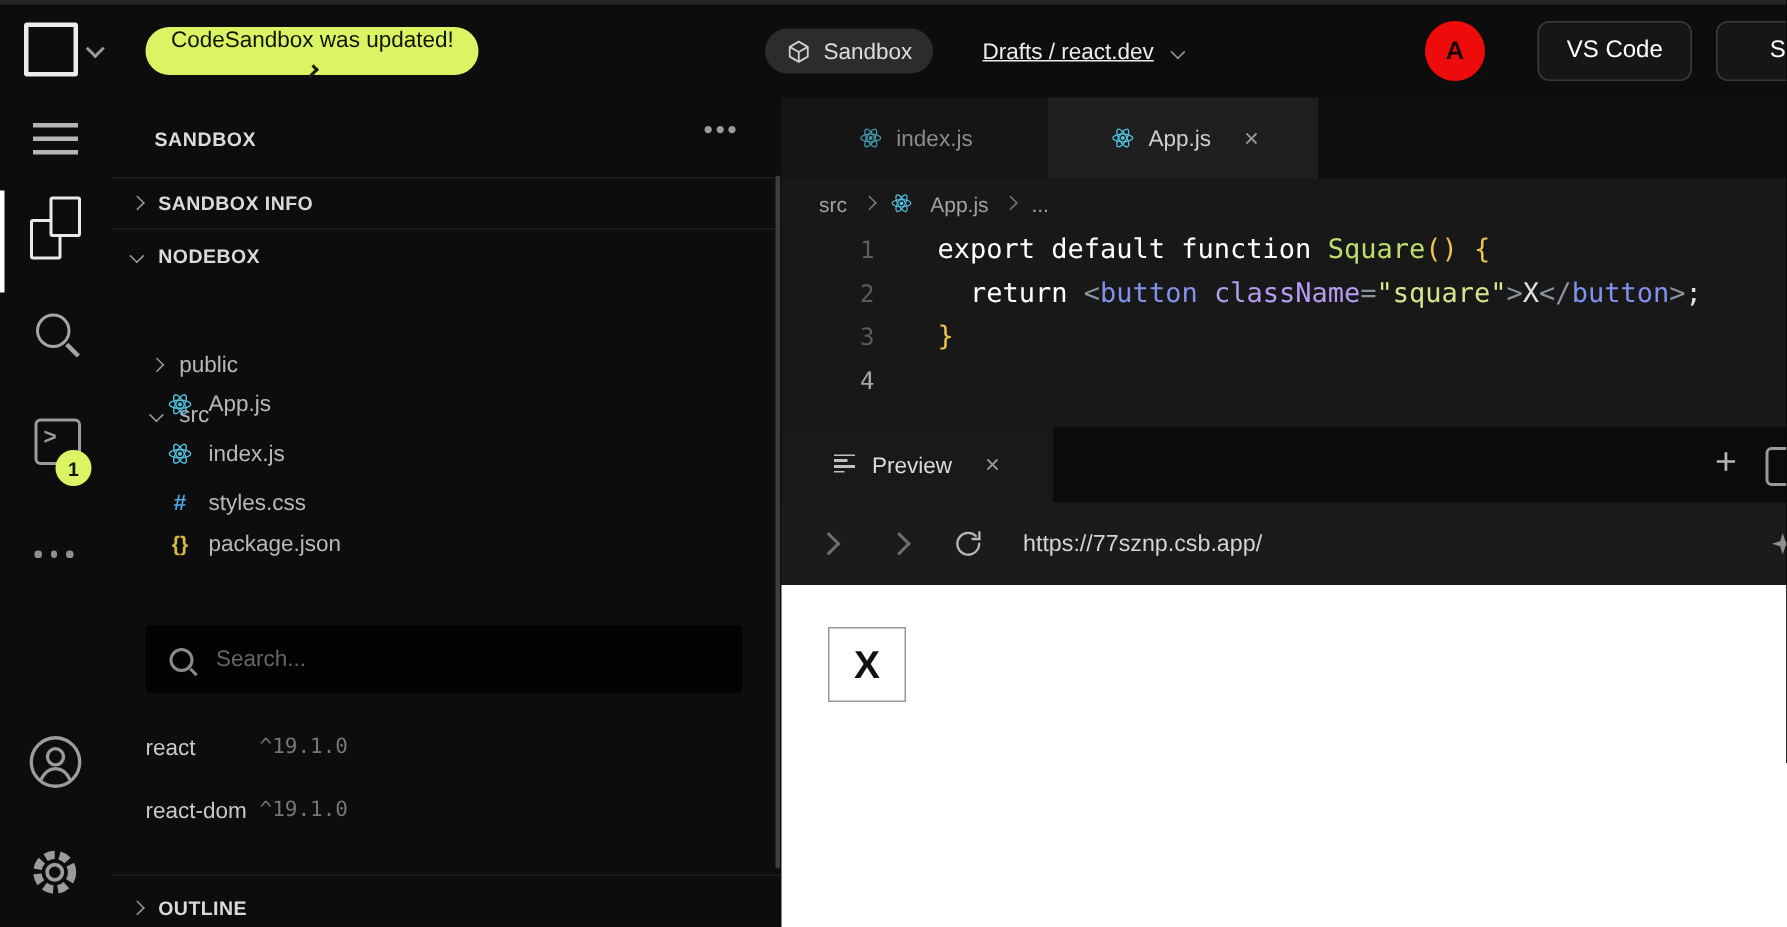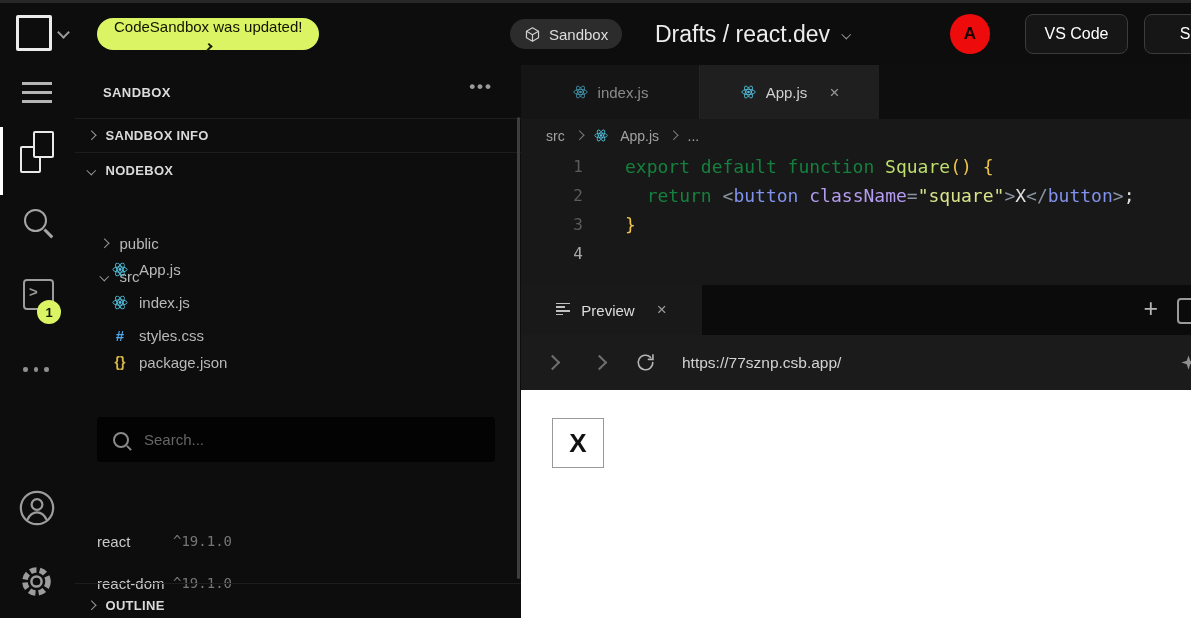--- a/index.html
+++ b/index.html
@@ -19,21 +19,21 @@
   .logo-box{position:absolute;left:16px;top:12px;width:30px;height:30px;border:3px solid #ececec;border-radius:2px;}
   .logo-chev{position:absolute;left:59px;top:25px;}
   .update-pill{position:absolute;left:97px;top:15px;height:32px;border-radius:16px;background:#dbf464;
                display:flex;align-items:center;gap:10px;padding:0 17px;cursor:pointer;flex-direction:column;}
   .update-pill span.txt{font-size:15px;color:#121400;font-weight:500;}
   .update-pill .cv{border-color:#1a1c00;width:6px;height:6px;}
   .sandbox-badge{position:absolute;left:510px;top:16px;height:30px;border-radius:15px;background:#2c2c2c;
                  display:flex;align-items:center;gap:8px;padding:0 14px;}
   .sandbox-badge span{font-size:15px;color:#dedede;}
   .ws-crumb{position:absolute;left:655px;top:0;height:62px;display:flex;align-items:center;gap:13px;cursor:pointer;}
-  .ws-crumb .txt{font-size:23px;color:#ececec;}
+  .ws-crumb .txt{font-size:15px;color:#ececec;text-decoration:underline;}
   .avatar{position:absolute;left:950px;top:11px;width:40px;height:40px;border-radius:50%;background:#ee0b0b;
           display:flex;align-items:center;justify-content:center;font-size:17px;font-weight:700;color:#160000;cursor:pointer;}
   .tb-btn{position:absolute;top:11px;height:40px;border-radius:8px;border:1px solid #3c3c3c;background:#161616;
           color:#ffffff;font-size:16px;font-family:"Liberation Sans",sans-serif;cursor:pointer;}
   .tb-btn.vscode{left:1025px;width:103px;}
   .tb-btn.share{left:1144px;width:100px;}
 
   
   .sidebar{position:absolute;left:0;top:65px;width:75px;height:553px;background:#0d0d0d;}
   .act-ind{position:absolute;left:0;top:62px;width:3px;height:68px;background:#ffffff;}
@@ -74,21 +74,21 @@
   .row-styles{top:254px;} .row-pkg{top:287px;height:20px;overflow:hidden;}
   .css-ic{width:18px;text-align:center;color:#4fa6e8;font-weight:700;font-size:15px;}
   .json-ic{width:18px;text-align:center;color:#d9b84a;font-weight:700;font-size:14px;}
   .dep-search{position:absolute;left:22px;top:352px;width:398px;height:45px;background:#030303;border-radius:4px;
               display:flex;align-items:center;gap:13px;padding-left:16px;box-sizing:border-box;}
   .mag-sm{position:relative;width:12px;height:12px;border:2px solid #8a8a8a;border-radius:50%;flex:none;}
   .mag-sm::after{content:"";position:absolute;width:6px;height:2px;background:#8a8a8a;transform:rotate(45deg);right:-5px;bottom:-3px;}
   .dep-search input{background:transparent;border:none;outline:none;color:#bfbfbf;font-size:15px;width:320px;
                     font-family:"Liberation Sans",sans-serif;}
   .dep-search input::placeholder{color:#666;}
-  .dep-row{position:absolute;left:22px;width:400px;height:30px;display:flex;align-items:center;margin-top:36px;}
+  .dep-row{position:absolute;left:22px;width:400px;height:30px;display:flex;}
   .dep-row .nm{font-size:15px;color:#c9c9c9;display:inline-block;min-width:72px;}
   .dep-row .ver{font-size:14px;color:#767676;margin-left:4px;}
   .dep-react{top:425px;} .dep-reactdom{top:467px;}
 
   
   .ri{display:inline-block;vertical-align:middle;}
 
   
   .workbench{position:absolute;left:521px;top:65px;width:670px;height:553px;background:#181818;}
   .tabbar{position:absolute;top:0;left:0;width:100%;height:54px;background:#0e0e0e;display:flex;}
@@ -101,21 +101,21 @@
   .crumbbar{position:absolute;top:54px;left:0;width:100%;height:33px;background:#181818;
             display:flex;align-items:center;gap:11px;padding-left:25px;box-sizing:border-box;
             font-size:14px;color:#a2a2a2;}
   .crumbbar .cv{border-color:#7a7a7a;}
   .codearea{position:absolute;top:87px;left:0;width:100%;}
   .cline{display:flex;height:29px;align-items:center;}
   .cline .ln{width:72px;text-align:right;padding-right:10px;box-sizing:border-box;color:#5c5c5c;
              font-size:16px;font-family:"DejaVu Sans Mono",monospace;flex:none;}
   .cline.cur .ln{color:#a8a8a8;}
   .cline .cl{white-space:pre;font-size:18px;font-family:"DejaVu Sans Mono",monospace;padding-left:32px;}
-  .tok-kw{color:#15803d;text-align:center;} .tok-fn{color:#bede6e;} .tok-br{color:#ecc34b;}
+  .tok-kw{color:#ffffff;text-align:center;} .tok-fn{color:#bede6e;} .tok-br{color:#ecc34b;}
   .tok-pu{color:#8a93a0;} .tok-tag{color:#8292ec;} .tok-attr{color:#b49cf0;}
   .tok-str{color:#d9e38a;} .tok-pl{color:#e0e0e0;}
 
   
   .pv-header{position:absolute;top:220px;left:0;width:100%;height:50px;background:#0b0b0b;display:flex;}
   .pv-tab{width:181px;height:50px;background:#191919;display:flex;align-items:center;justify-content:center;gap:11px;cursor:pointer;}
   .pv-tab .lbl{font-size:15px;color:#dcdcdc;}
   .pv-tab .close{color:#9a9a9a;font-size:17px;margin-left:11px;cursor:pointer;}
   .lines-ic{display:inline-block;width:14px;}
   .lines-ic i{display:block;height:1.7px;background:#c0c0c0;margin-bottom:2px;}

